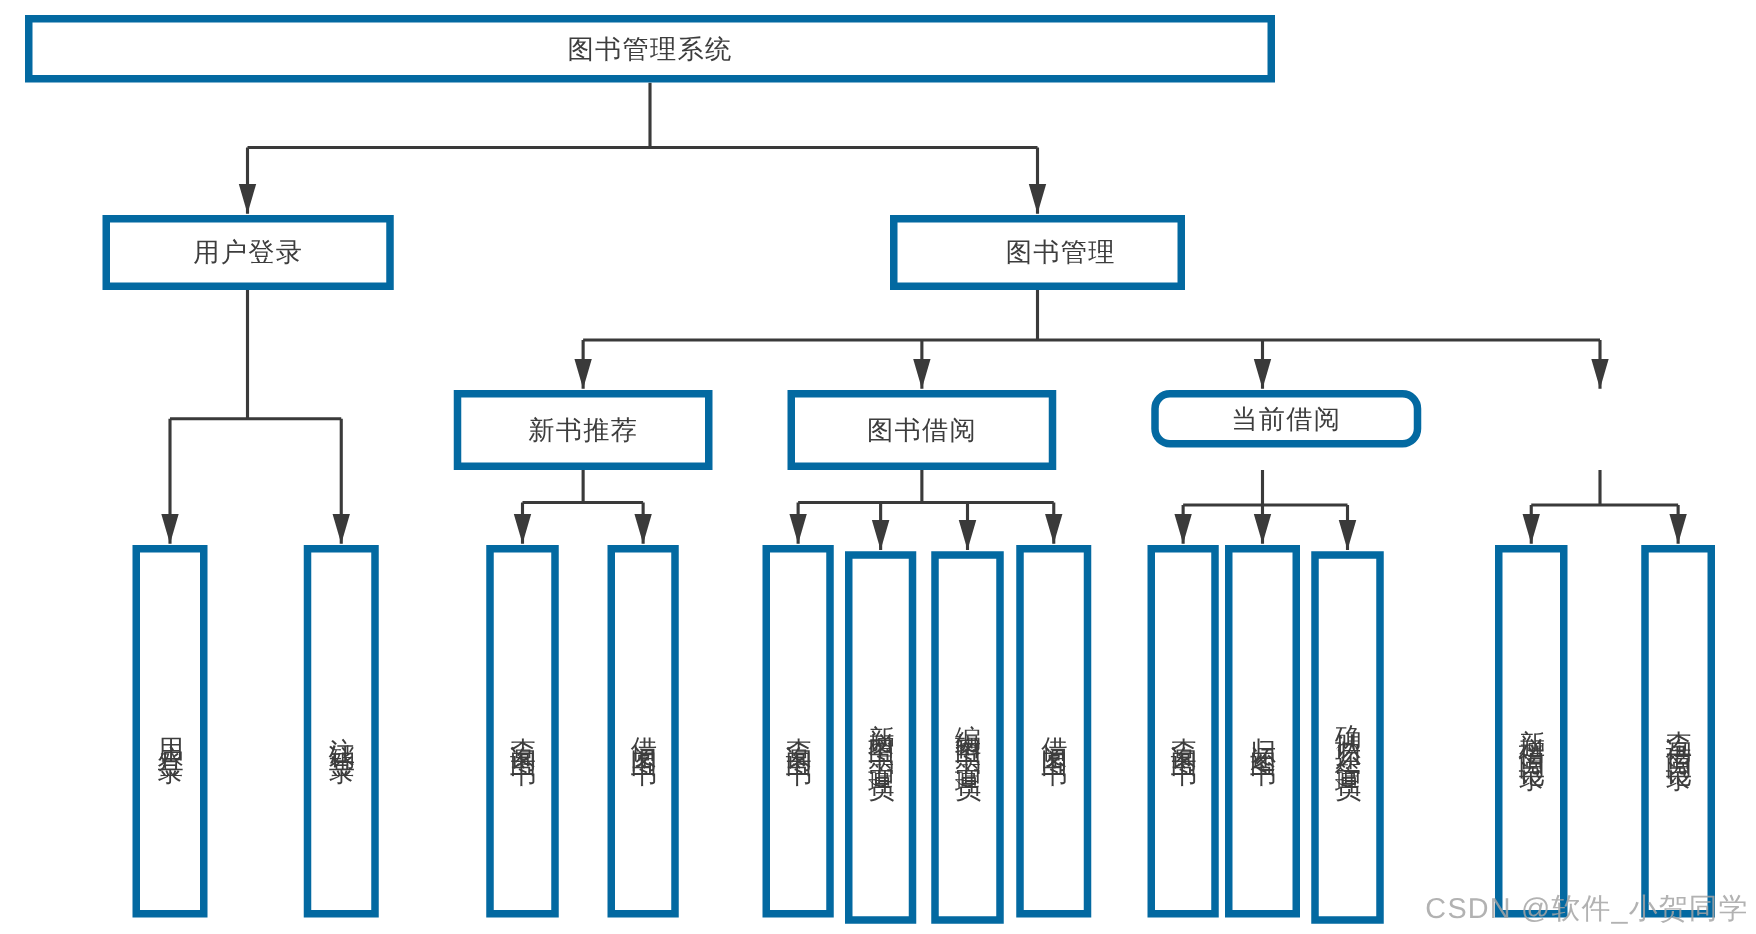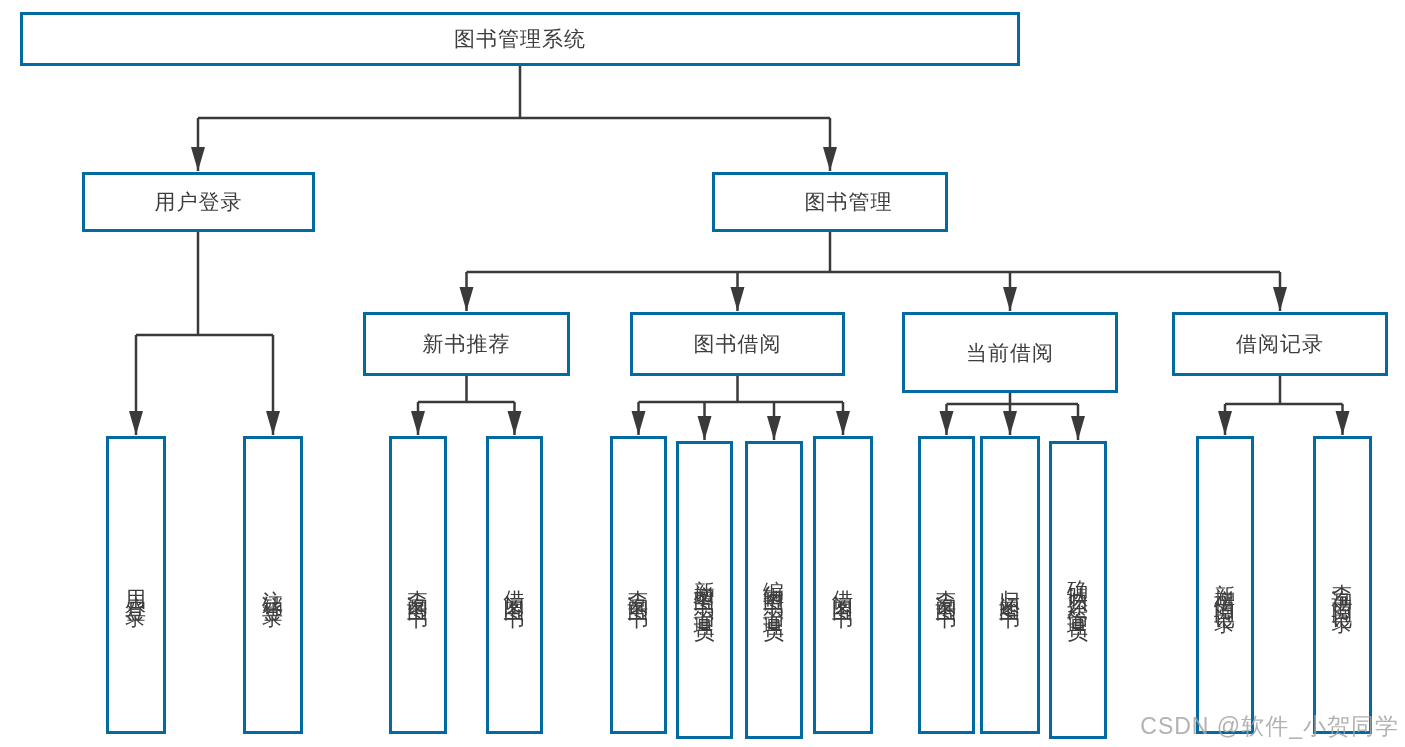--- a/index.html
+++ b/index.html
@@ -18,21 +18,21 @@
   #wires {
     position: absolute;
     left: 0; top: 0;
     width: 1405px;
     height: 747px;
     z-index: 1;
   }
   .node {
     position: absolute;
     box-sizing: border-box;
-    border: 3px solid #0369a1;
+    border: 6px solid #0369a1;
     background: #ffffff;
     display: flex;
     align-items: center;
     justify-content: center;
     color: #3d3d3d;
     z-index: 2;
   }
   .hnode {
     font-size: 21px;
     letter-spacing: 1px;
@@ -132,25 +132,22 @@
   <div class="node hnode" style="left:712px; top:172px; width:236px; height:60px;padding-left:37px;">
     <span>图书管理</span>
   </div>
 
   <div class="node hnode" style="left:630px; top:312px; width:215px; height:64px;">
     <span>图书借阅</span>
   </div>
   <div class="node hnode" style="left:363px; top:312px; width:207px; height:64px;">
     <span>新书推荐</span>
   </div>
-  <div class="node hnode" style="left:902px; top:312px; width:216px; height:81px;">
+  <div class="node hnode" style="left:921px; top:312px; width:216px; height:46px;border-radius:15px;">
     <span>当前借阅</span>
-  </div>
-  <div class="node hnode" style="left:1172px; top:312px; width:216px; height:64px;">
-    <span>借阅记录</span>
   </div>
 
   <div class="node vnode" style="left:106px; top:436px; width:60px; height:298px;">
     <span class="vtext">用户登录</span>
   </div>
   <div class="node vnode" style="left:243px; top:436px; width:60px; height:298px;">
     <span class="vtext">注销登录</span>
   </div>
 
   <div class="node vnode" style="left:389px; top:436px; width:58px; height:298px;">

